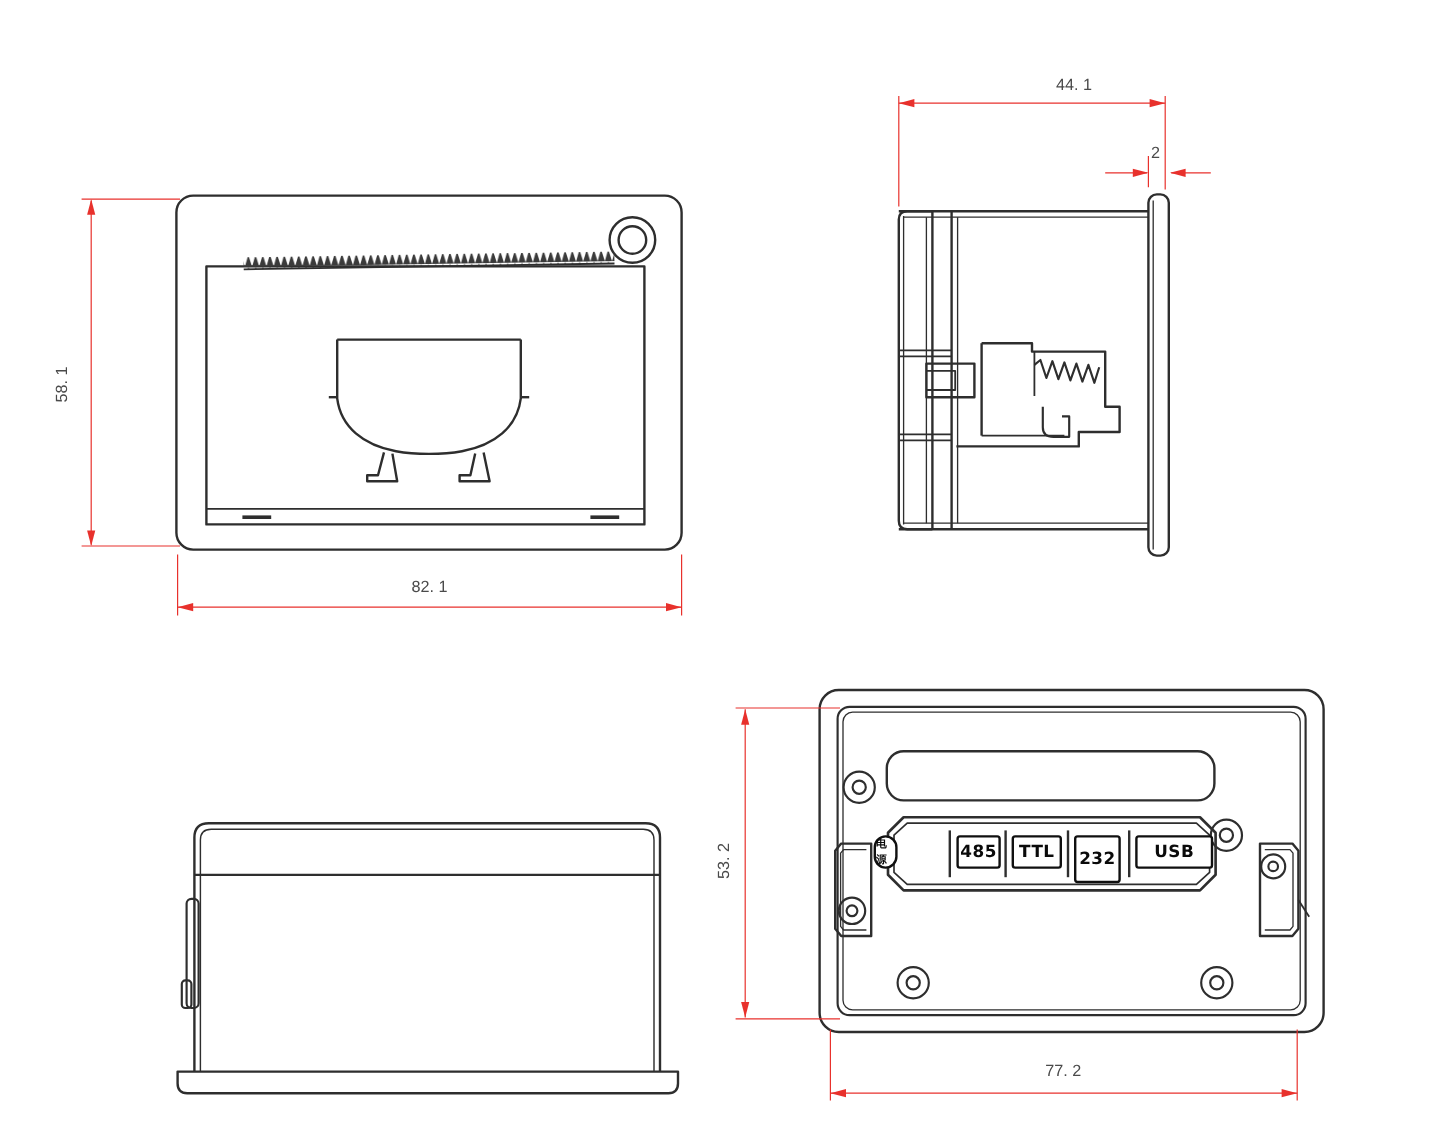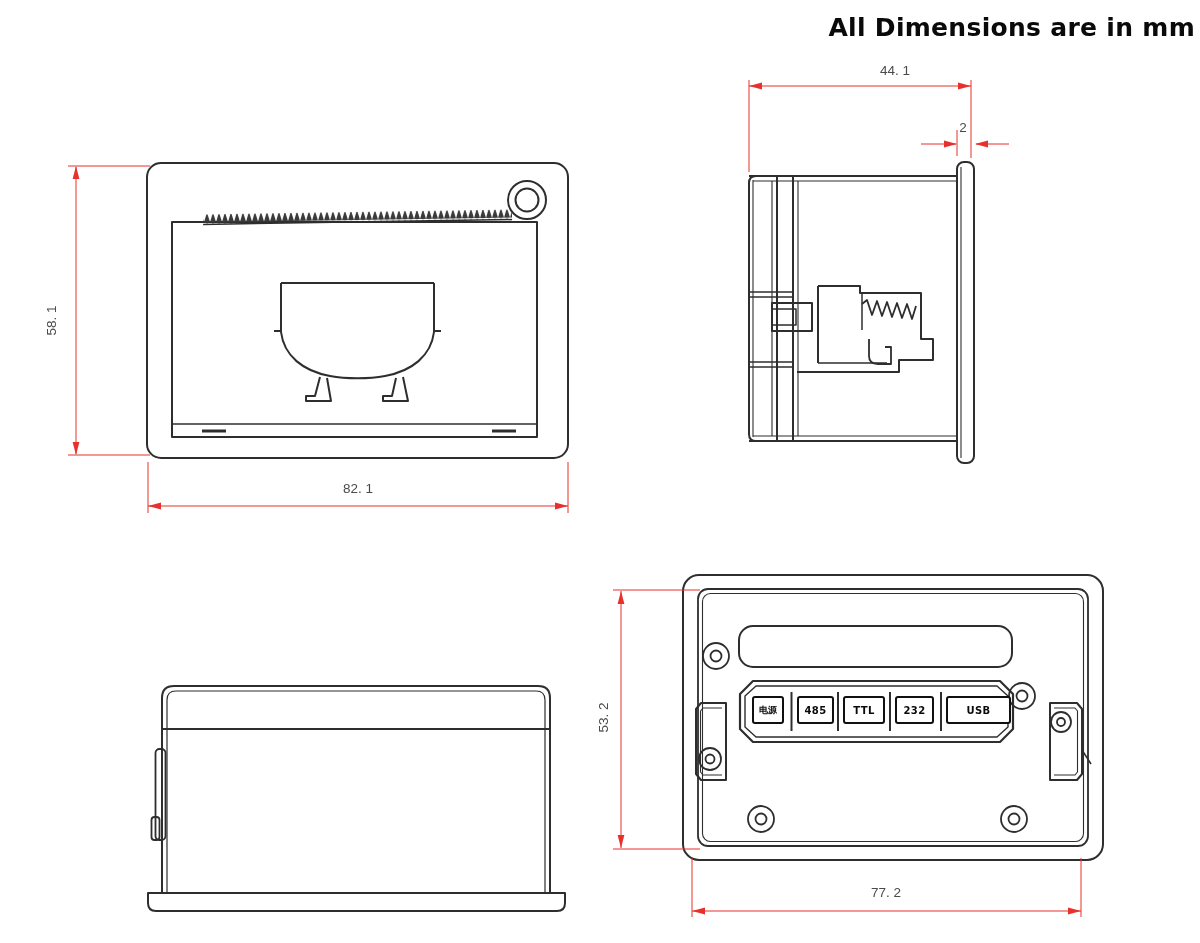--- a/index.html
+++ b/index.html
@@ -4,21 +4,21 @@
 <style>
   html,body{margin:0;padding:0;background:#ffffff;}
   .stage{position:relative;width:1200px;height:943px;background:#ffffff;overflow:hidden;
          font-family:"Liberation Sans",sans-serif;}
   .stage svg{position:absolute;left:0;top:0;}
   .title{position:absolute;top:13px;right:5px;font-family:"DejaVu Sans",sans-serif;
          font-weight:700;font-size:25px;color:#0a0a0a;letter-spacing:.3px;white-space:nowrap;}
   .dim{position:absolute;color:#4a4a4a;font-size:13.5px;white-space:nowrap;text-align:center;}
   .dim.vert{transform:rotate(-90deg);transform-origin:center;}
   .port{position:absolute;box-sizing:border-box;border:2.5px solid #101010;border-radius:3px;
-        display:flex;align-items:center;justify-content:center;font-weight:700;font-size:10px;
+        display:flex;align-items:center;justify-content:center;font-weight:700;font-size:14px;
         color:#0a0a0a;background:#ffffff;letter-spacing:.4px;font-family:"DejaVu Sans",sans-serif;}
   .port.cn{font-size:9px;letter-spacing:0;}
   .ln{stroke:#2e2e2e;fill:none;stroke-linejoin:round;stroke-linecap:butt;}
   .red{stroke:#e8312c;fill:none;}
   .redfill{fill:#e8312c;stroke:none;}
 </style>
 </head>
 <body>
 
 <div class="stage">
@@ -171,30 +171,29 @@
       <g>
         <line class="red" x1="692" y1="858" x2="692" y2="917" stroke-width="1"></line>
         <line class="red" x1="1081" y1="858" x2="1081" y2="917" stroke-width="1"></line>
         <line class="red" x1="692" y1="911" x2="1081" y2="911" stroke-width="1"></line>
         <path class="redfill" d="M692,911 L705,907.6 L705,914.4 Z"></path>
         <path class="redfill" d="M1081,911 L1068,907.6 L1068,914.4 Z"></path>
       </g>
     </g>
   </svg>
 
-  <div class="title">All Dimensions are in mm</div>
 
   <div class="dim vert" style="left:21px;top:313px;width:60px;">58. 1</div>
   <div class="dim" style="left:308px;top:481px;width:100px;">82. 1</div>
 
   <div class="dim" style="left:810px;top:63px;width:100px;text-align:right;">44. 1</div>
   <div class="dim" style="left:943px;top:120px;width:40px;">2</div>
 
   <div class="dim vert" style="left:573px;top:710px;width:60px;">53. 2</div>
   <div class="dim" style="left:836px;top:885px;width:100px;">77. 2</div>
 
-  <div class="port cn" style="left:752px;top:696px;width:32px;height:28px;">电源</div>
+  <div class="port cn" style="left:728px;top:696px;width:20px;height:28px;border-radius:10px;">电源</div>
   <div class="port" style="left:797px;top:696px;width:37px;height:28px;">485</div>
   <div class="port" style="left:843px;top:696px;width:42px;height:28px;text-align:right;">TTL</div>
-  <div class="port" style="left:895px;top:696px;width:39px;height:28px;">232</div>
+  <div class="port" style="left:895px;top:696px;width:39px;height:40px;">232</div>
   <div class="port" style="left:946px;top:696px;width:65px;height:28px;">USB</div>
 
 </div>
 
 </body></html>

